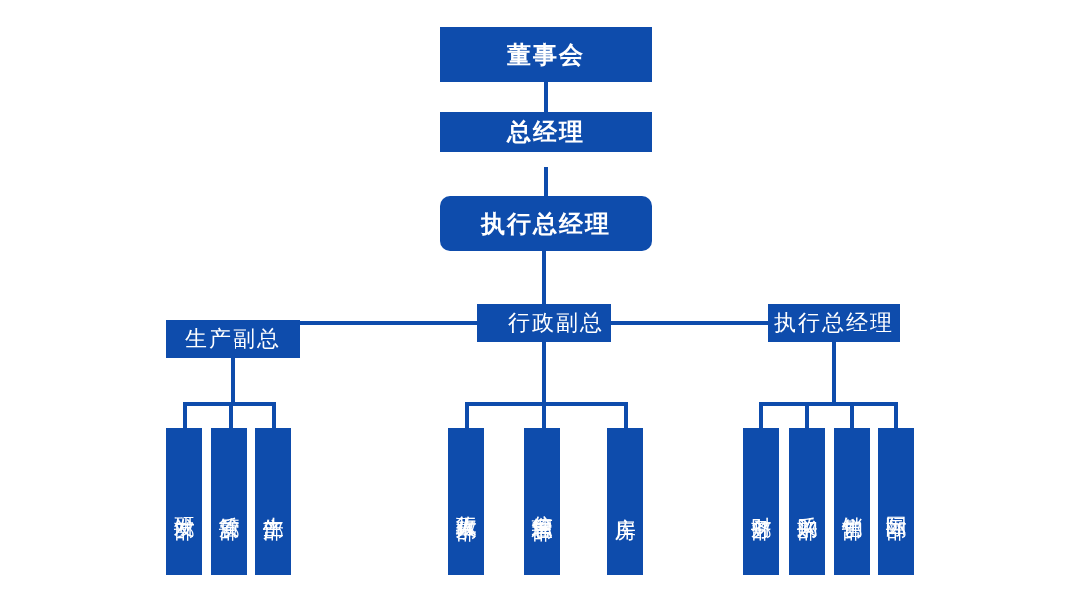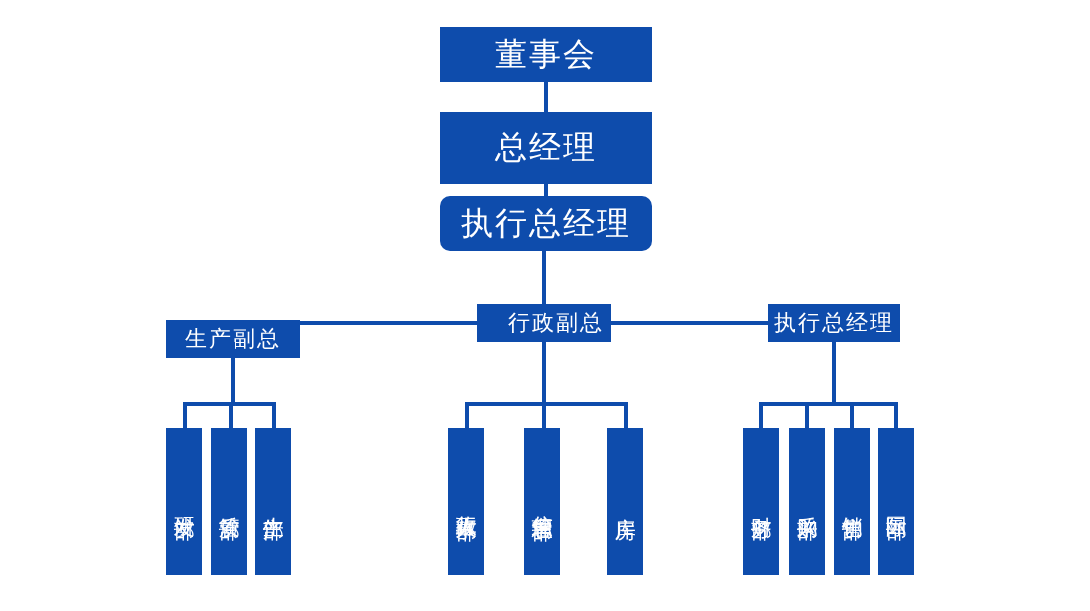--- a/index.html
+++ b/index.html
@@ -23,21 +23,21 @@
     position: absolute;
     background: #0E4CAC;
     color: #ffffff;
     display: flex;
     align-items: center;
     justify-content: center;
     box-sizing: border-box;
     letter-spacing: 2px;
     white-space: nowrap;
   }
-  .node.level1 { font-size: 32px; }
+  .node.level1 { font-size: 24px; font-weight: bold; }
   .node.level2 { font-size: 22px; }
 
   
   .dept {
     position: absolute;
     background: #0E4CAC;
     color: #ffffff;
     box-sizing: border-box;
     display: flex;
     align-items: center;
@@ -66,21 +66,21 @@
 </style>
 </head>
 <body>
 
 <div id="org-chart">
 
   <div class="node level1" style="left:440px; top:27px; width:212px; height:55px;">董事会</div>
 
   <div class="vline" style="left:544px; top:82px; height:30px;"></div>
 
-  <div class="node level1" style="left:440px; top:112px; width:212px; height:72px;">总经理</div>
+  <div class="node level1" style="left:440px; top:112px; width:212px; height:40px;">总经理</div>
 
   <div class="vline" style="left:544px; top:167px; height:29px;"></div>
 
   <div class="node level1" style="left:440px; top:196px; width:212px; height:55px;border-radius:10px;">执行总经理</div>
 
   <div class="vline" style="left:542px; top:251px; height:53px;"></div>
 
   <div class="hline" style="left:299px; top:321px; width:470px;"></div>
 
   <div class="node level2" style="left:166px; top:304px; width:134px; height:38px;margin-top:16px;">生产副总</div>

